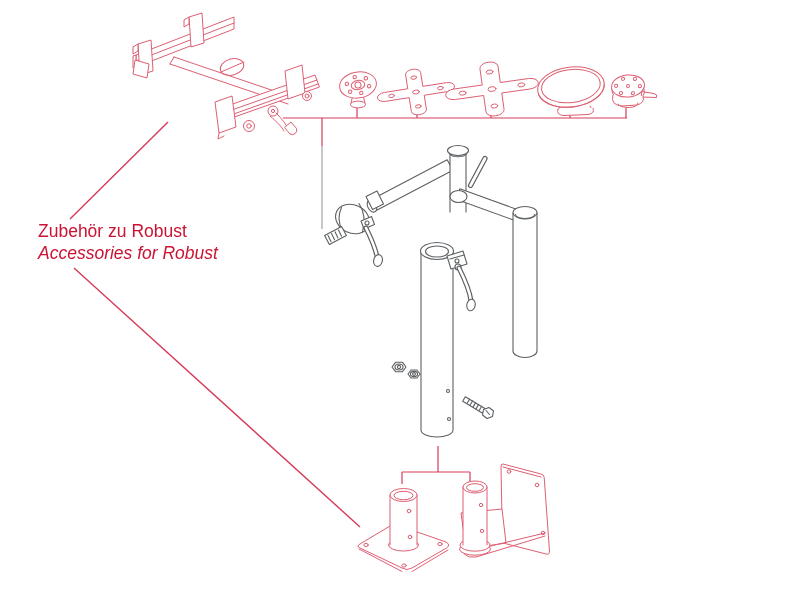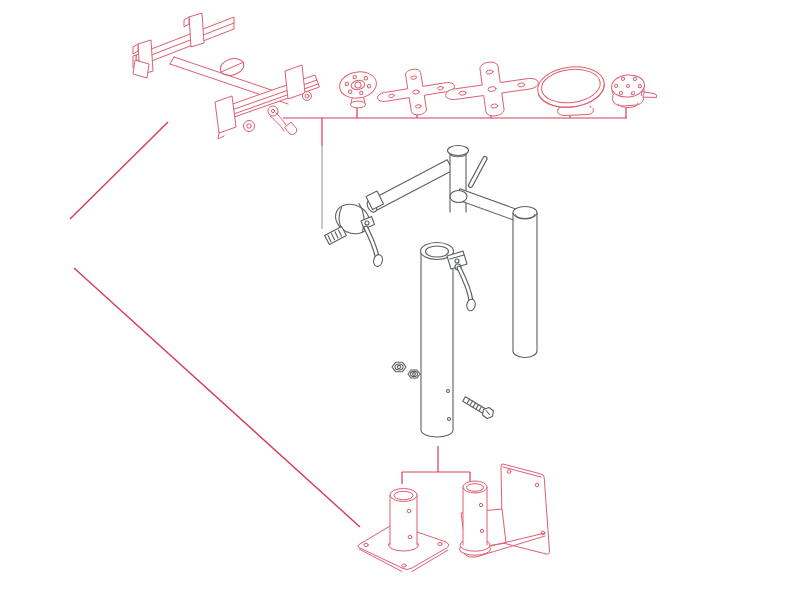--- a/index.html
+++ b/index.html
@@ -268,13 +268,15 @@
     <ellipse class="rw" cx="475" cy="487" rx="12" ry="6"></ellipse>
     <ellipse class="rw" cx="475" cy="487.5" rx="8.5" ry="3.8"></ellipse>
     <circle class="r" cx="481" cy="505" r="1.7"></circle>
     <circle class="r" cx="482" cy="531" r="1.7"></circle>
   </g>
 
 </svg>
 </div>
 
 <div class="caption">
+  <div class="cap-de">Zubehör zu Robust</div>
+  <div class="cap-en">Accessories for Robust</div>
 </div>
 
 </body></html>

